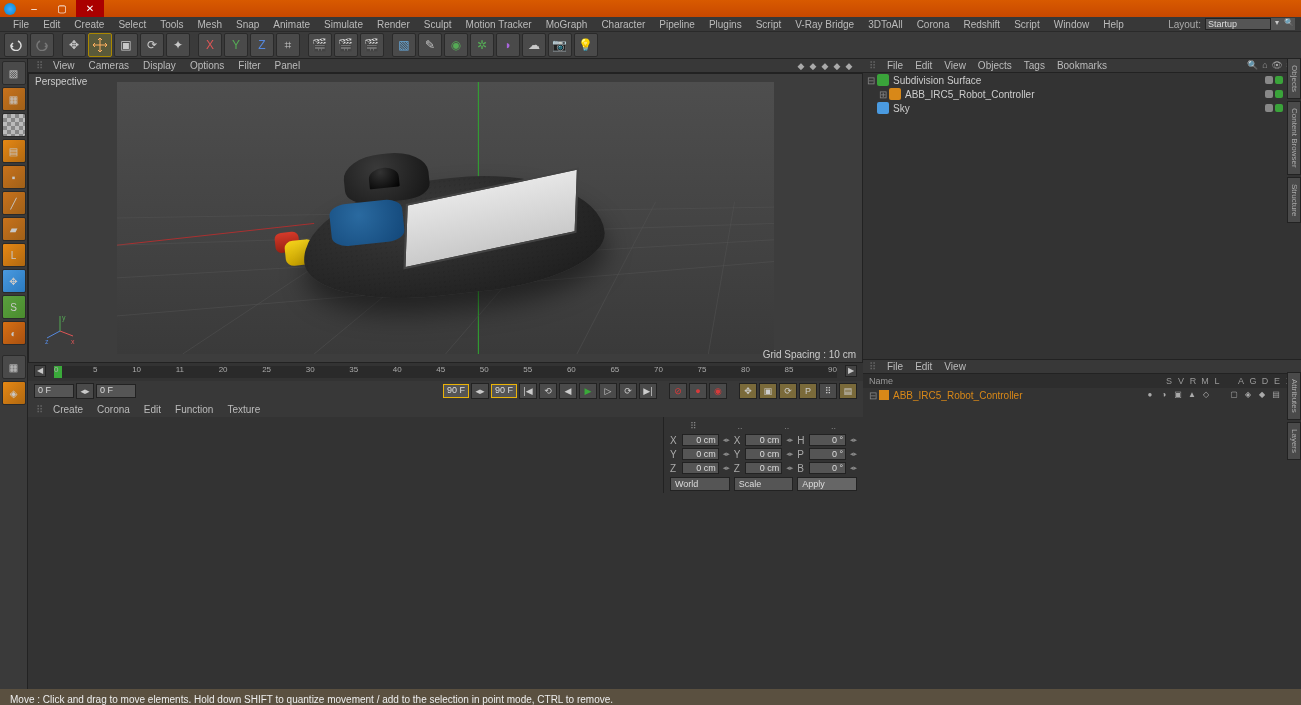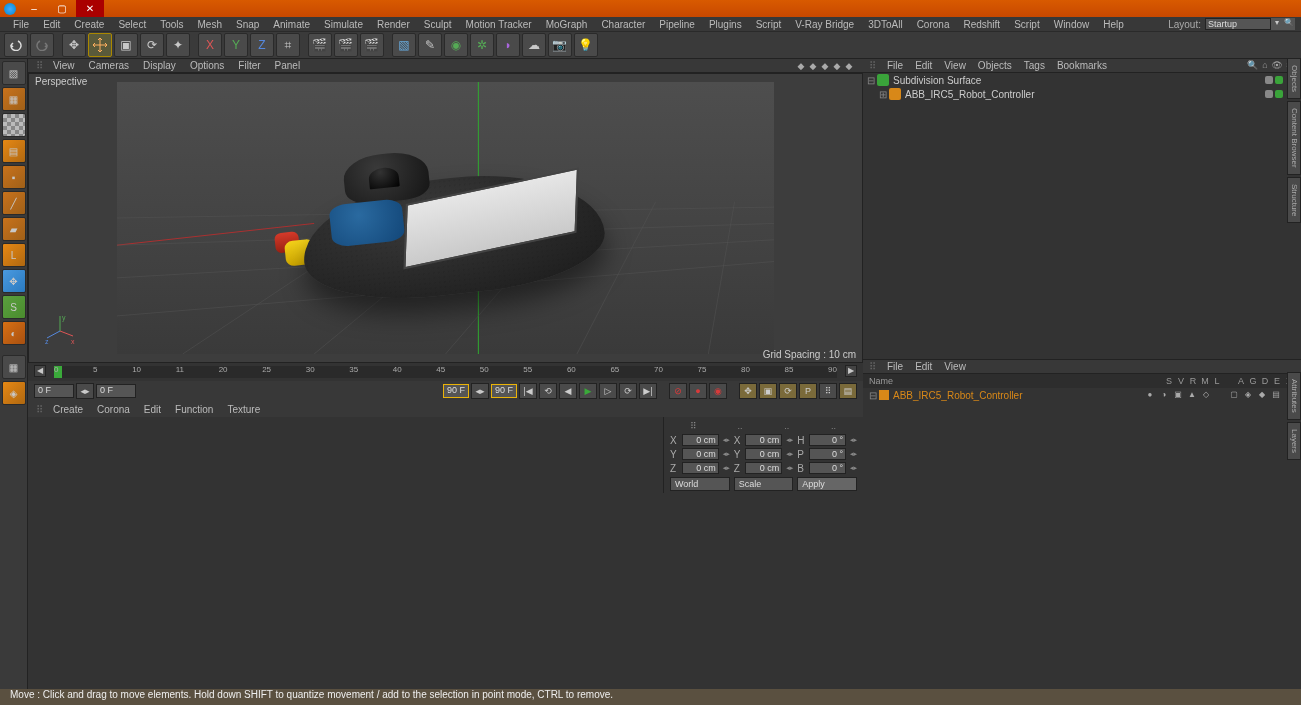--- a/index.html
+++ b/index.html
@@ -127,21 +127,21 @@
 .lay-header { height:14px; background:#2d2d2d; display:flex; align-items:center; font-size:9px; color:#999; padding:0 6px; }
 .lay-header .col { width:12px; text-align:center; }
 .lay-header .nm { flex:1; }
 .lay-row { height:14px; display:flex; align-items:center; font-size:10px; padding:0 6px; cursor:pointer; }
 .lay-row .exp { width:10px; color:#888; }
 .lay-row .sw { width:10px; height:10px; background:#d88818; margin-right:4px; }
 .lay-row .nm { flex:1; color:#d88818; }
 .lay-row .flags { display:flex; gap:4px; }
 .lay-row .f { width:10px; height:10px; font-size:8px; text-align:center; color:#aaa; }
 
-.statusbar { position:absolute; left:0; bottom:0; right:0; height:16px; background:#5a5040; color:#eee; font-size:10px; display:flex; align-items:flex-start; padding:0 10px; }
+.statusbar { position:absolute; left:0; bottom:0; right:0; height:16px; background:#5a5040; color:#eee; font-size:10px; display:flex; align-items:flex-end; padding:0 10px; }
 
 .right-side-tabs { position:absolute; right:0; top:372px; width:14px; display:flex; flex-direction:column; gap:2px; }
 .right-side-tabs .side-tab { background:#4a4a4a; }
 
 </style>
 </head>
 <body>
 
 <div class="titlebar">
   <span class="icon"></span>
@@ -444,20 +444,29 @@
           </div>
           <div class="tree-row">
             <span class="exp" style="margin-left:12px">⊞</span>
             <span class="ico orange"></span>
             <span class="name">ABB_IRC5_Robot_Controller</span>
             <span class="dots">
               <span class="dot gr"></span>
               <span class="dot g"></span>
             </span>
           </div>
+          <div class="tree-row">
+            <span class="exp" style="margin-left:0px"></span>
+            <span class="ico sky"></span>
+            <span class="name">Sky</span>
+            <span class="dots">
+              <span class="dot gr"></span>
+              <span class="dot g"></span>
+            </span>
+          </div>
         </div>
     </div>
     <div class="panel" style="flex:1;border-top:1px solid #222">
       <div class="panel-menubar" id="laybar">
           <span class="grip">⠿</span>
           <span class="item">File</span>
           <span class="item">Edit</span>
           <span class="item">View</span>
         </div>
       <div class="lay-header" id="layhead">

